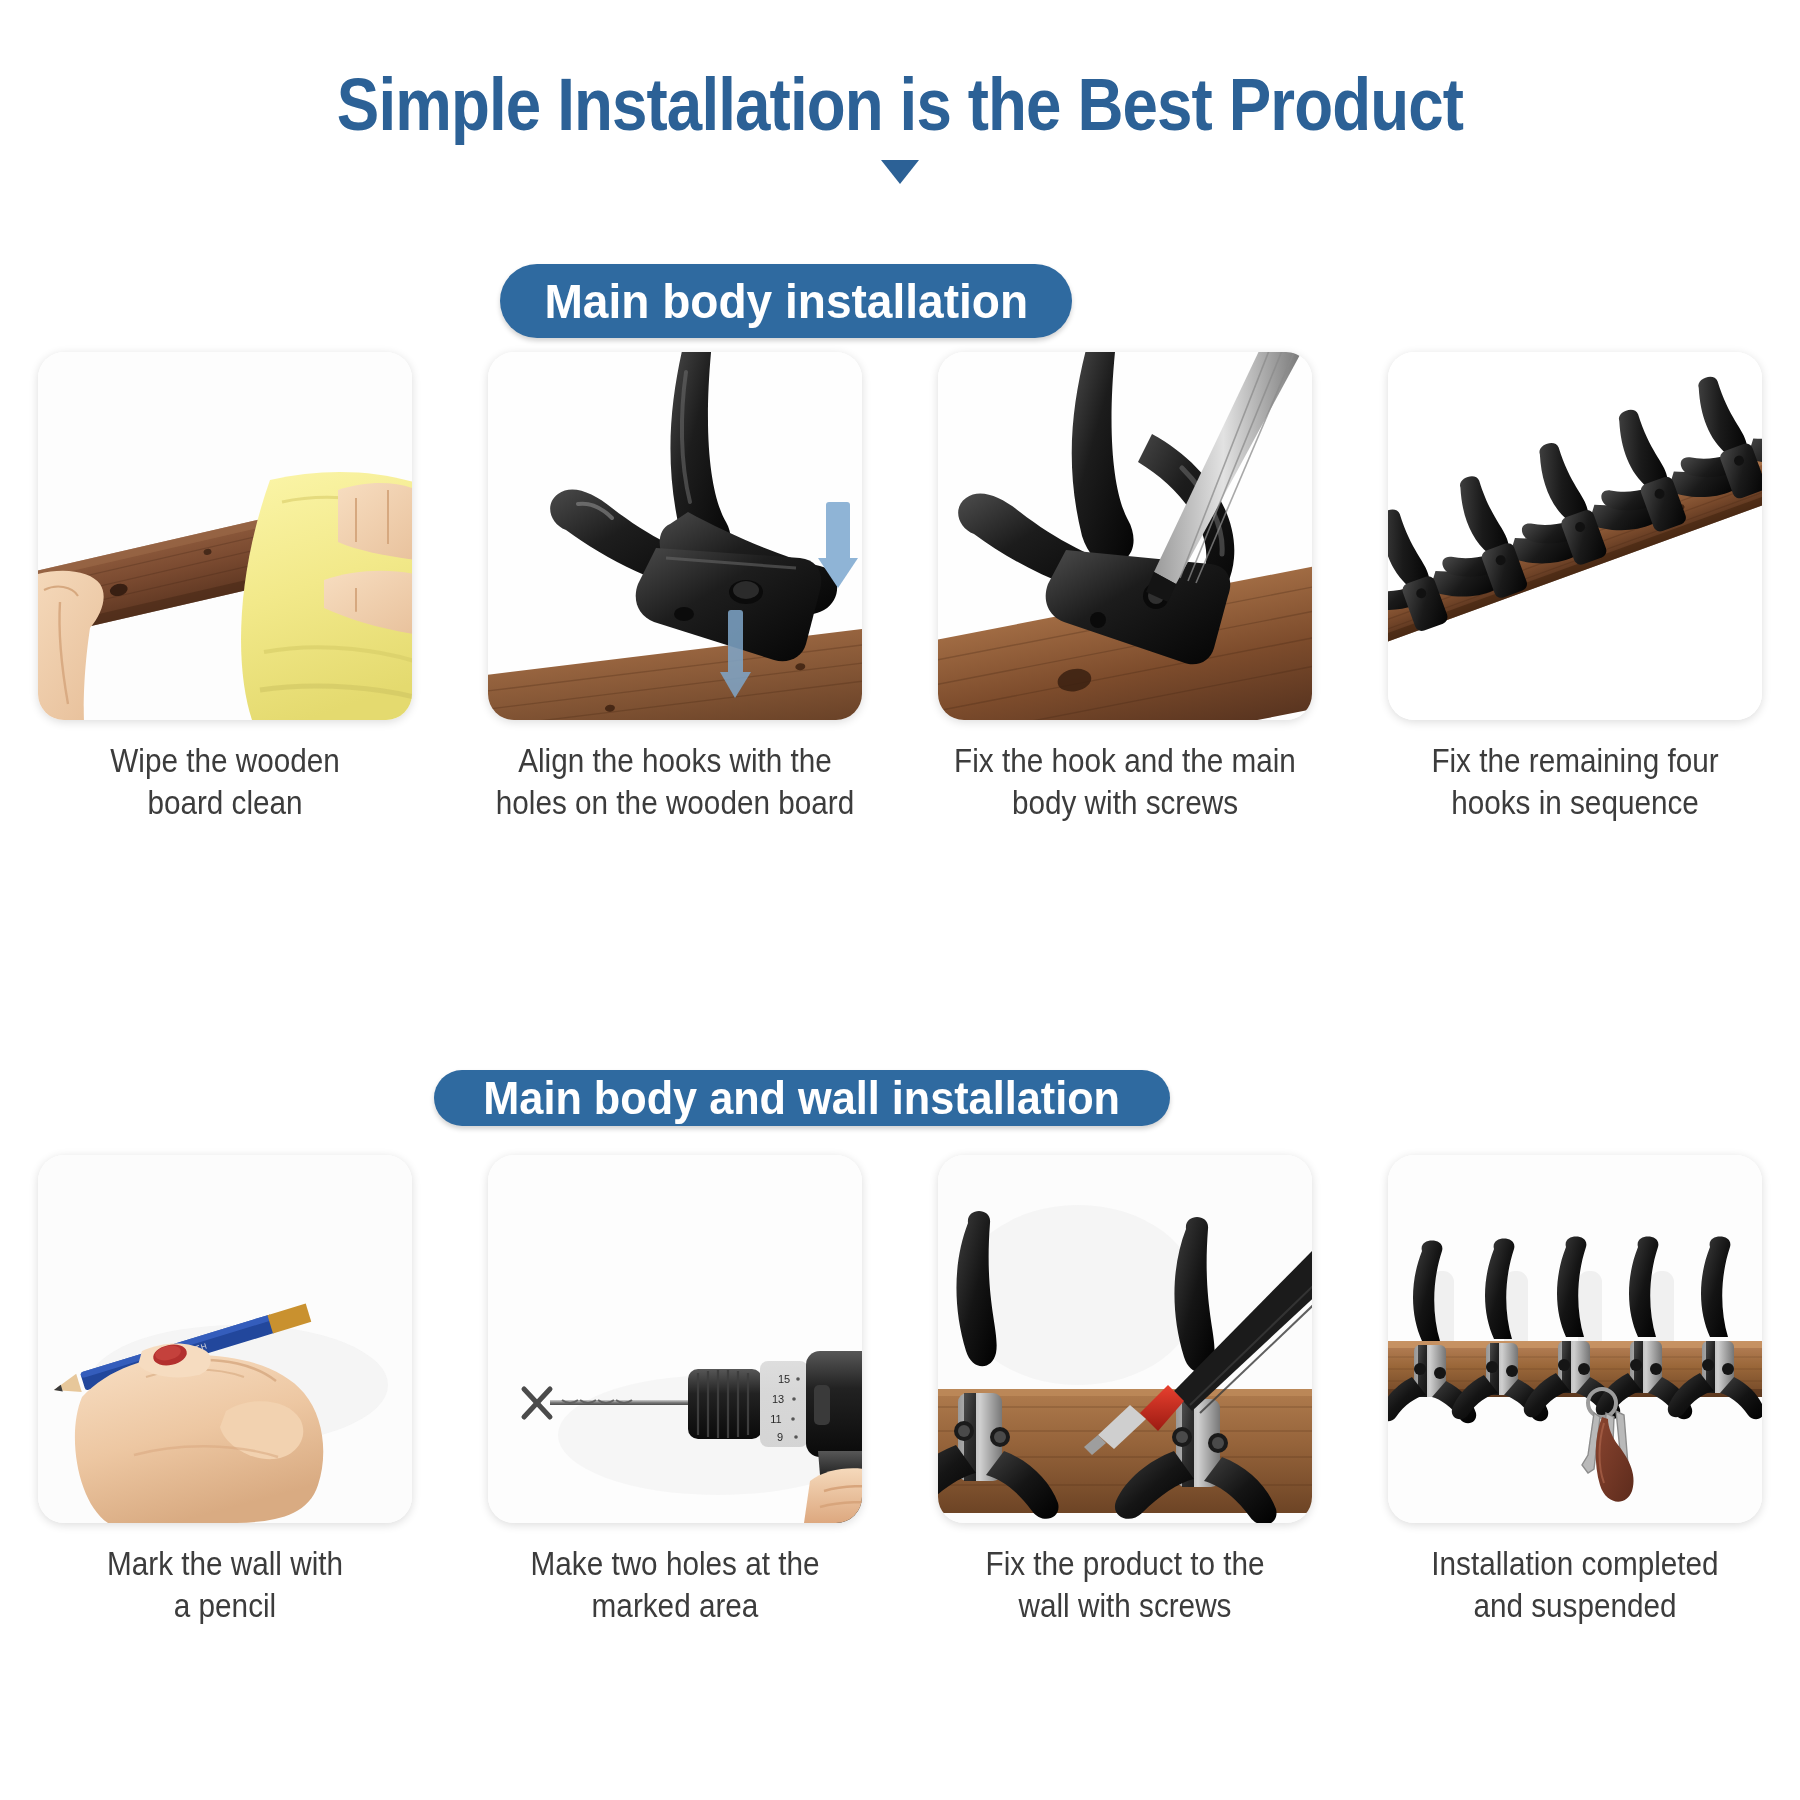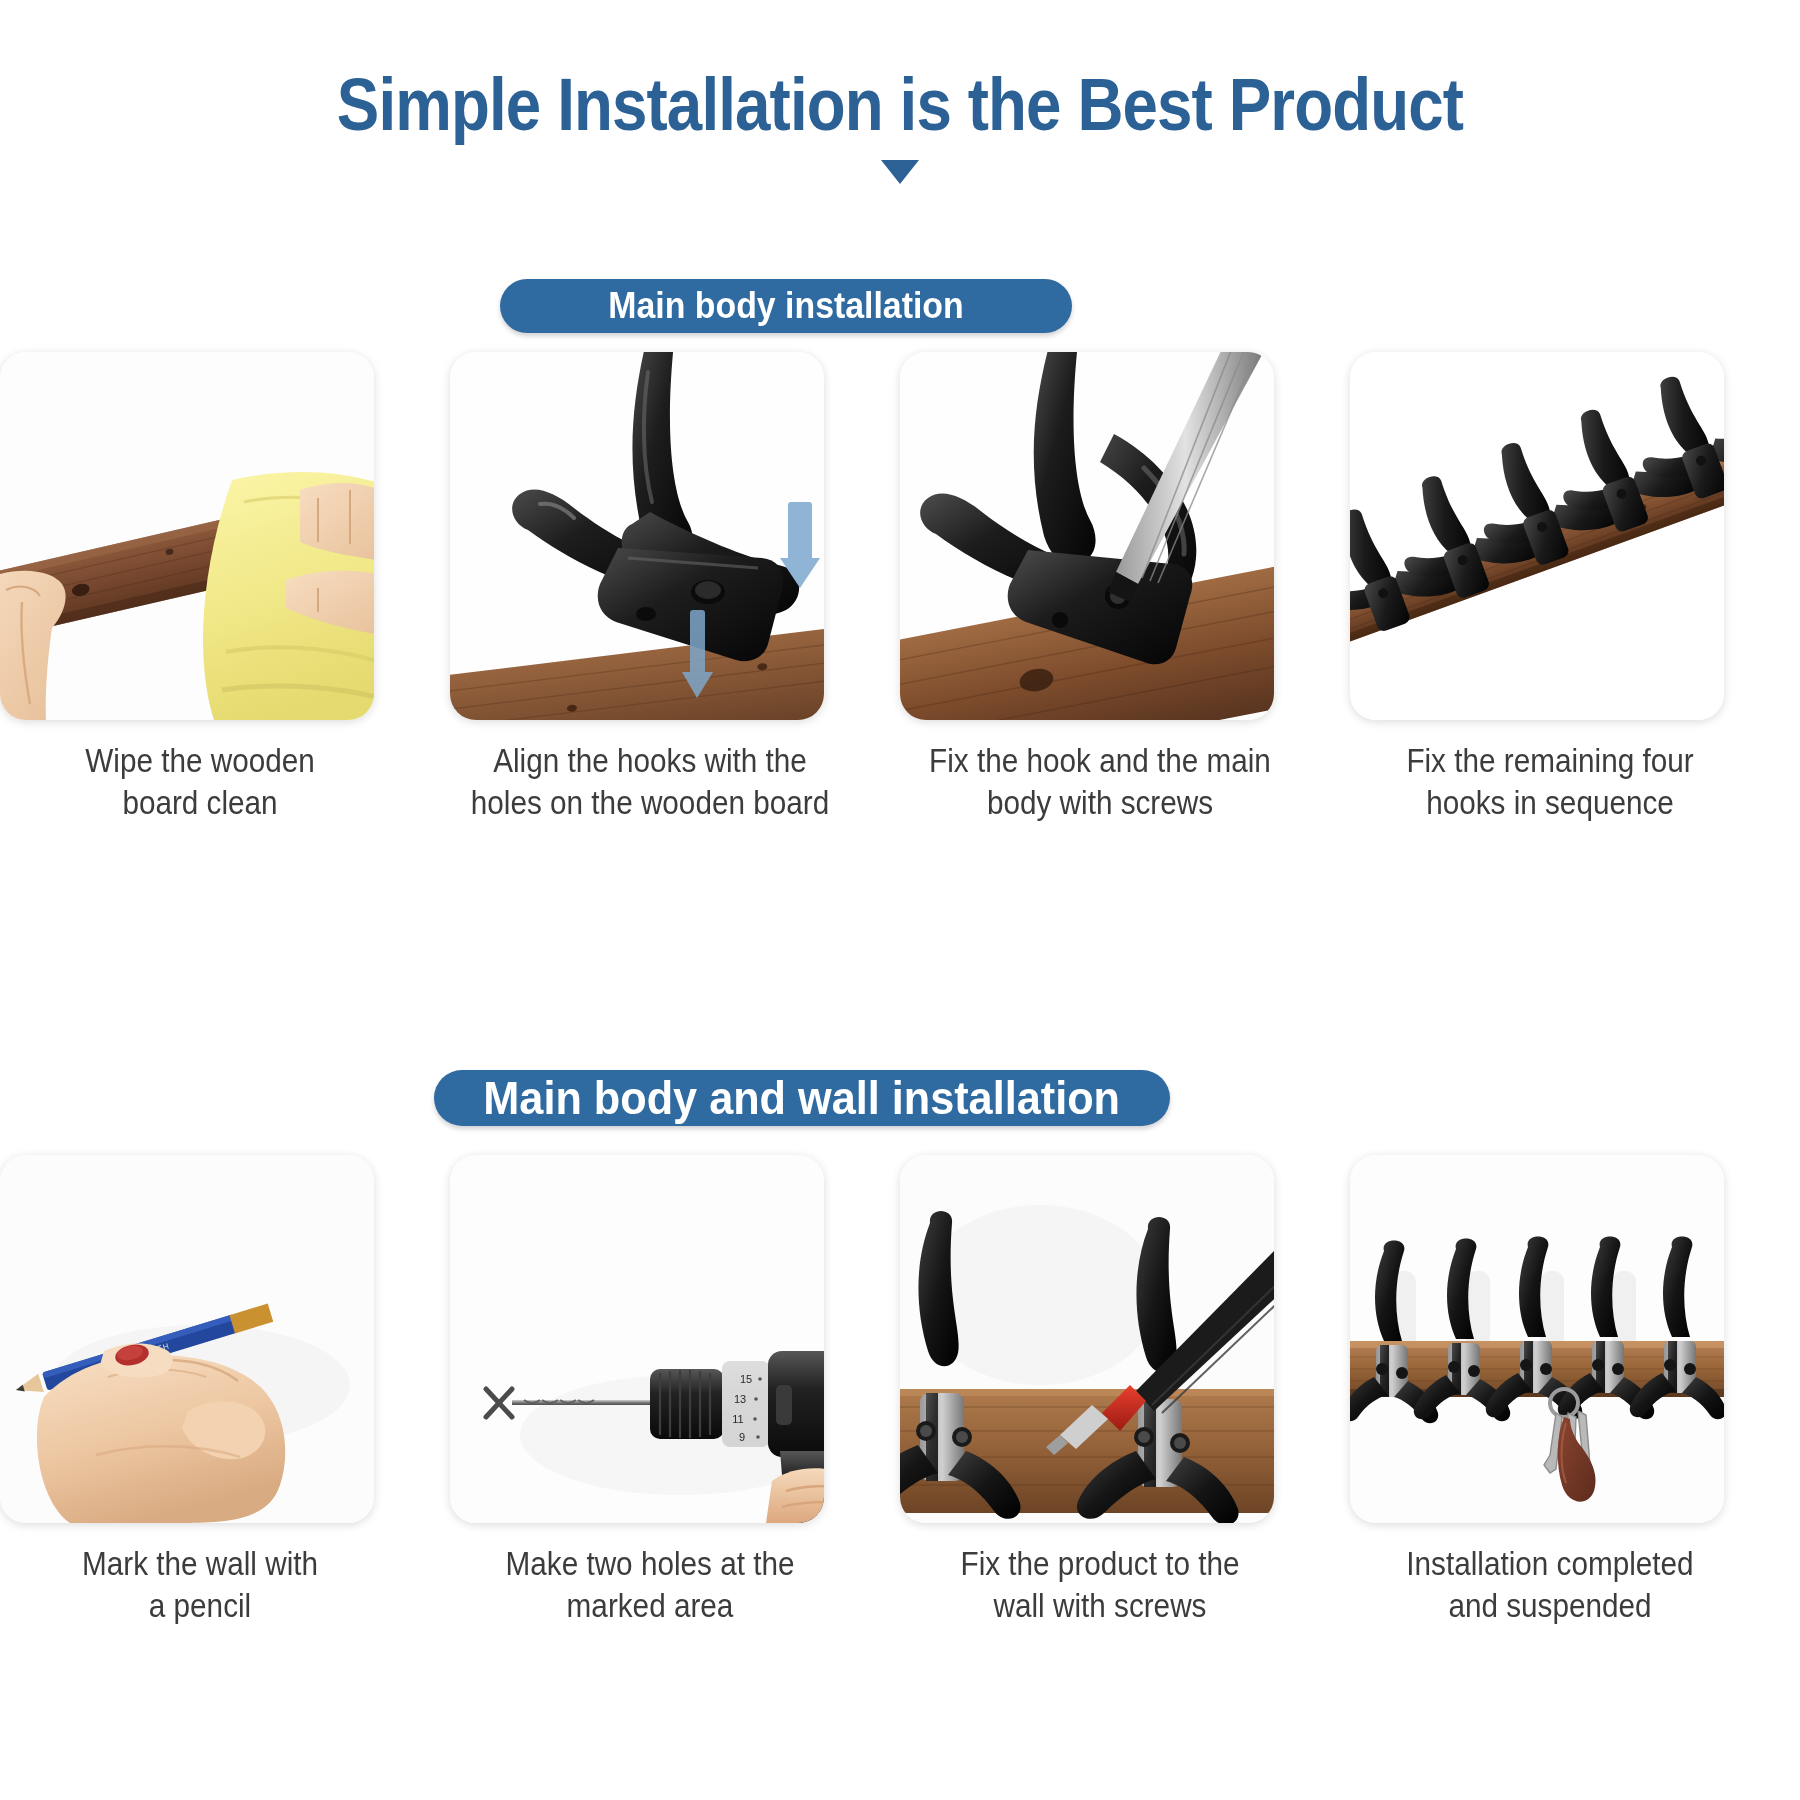--- a/index.html
+++ b/index.html
@@ -34,29 +34,29 @@
     position:absolute;
     background:#2f6aa0;
     color:#ffffff;
     border-radius:40px;
     font-weight:bold;
     white-space:nowrap;
     display:flex;align-items:center;justify-content:center;
     box-shadow:0 3px 5px rgba(0,0,0,.18);
   }
   .badge span{transform:scaleX(0.94);display:inline-block;}
-  #badge1{left:500px;top:279px;width:572px;height:54px;font-size:36px;}
+  #badge1{left:500px;top:264px;width:572px;height:74px;font-size:49px;}
   #badge2{left:434px;top:1070px;width:736px;height:56px;font-size:46px;}
 
   
   .row{position:absolute;left:0;width:1800px;display:flex;}
   #row1{top:352px;}
   #row2{top:1155px;}
 
-  .cell{width:450px;display:flex;flex-direction:column;align-items:flex-start;}
+  .cell{width:450px;display:flex;flex-direction:column;align-items:center;}
   .photo{
     width:374px;height:368px;
     border-radius:26px;
     background:#ffffff;
     box-shadow:0 2px 10px rgba(0,0,0,.14);
     overflow:hidden;
     position:relative;
   }
   .photo svg{display:block;width:374px;height:368px;}
   .caption{

